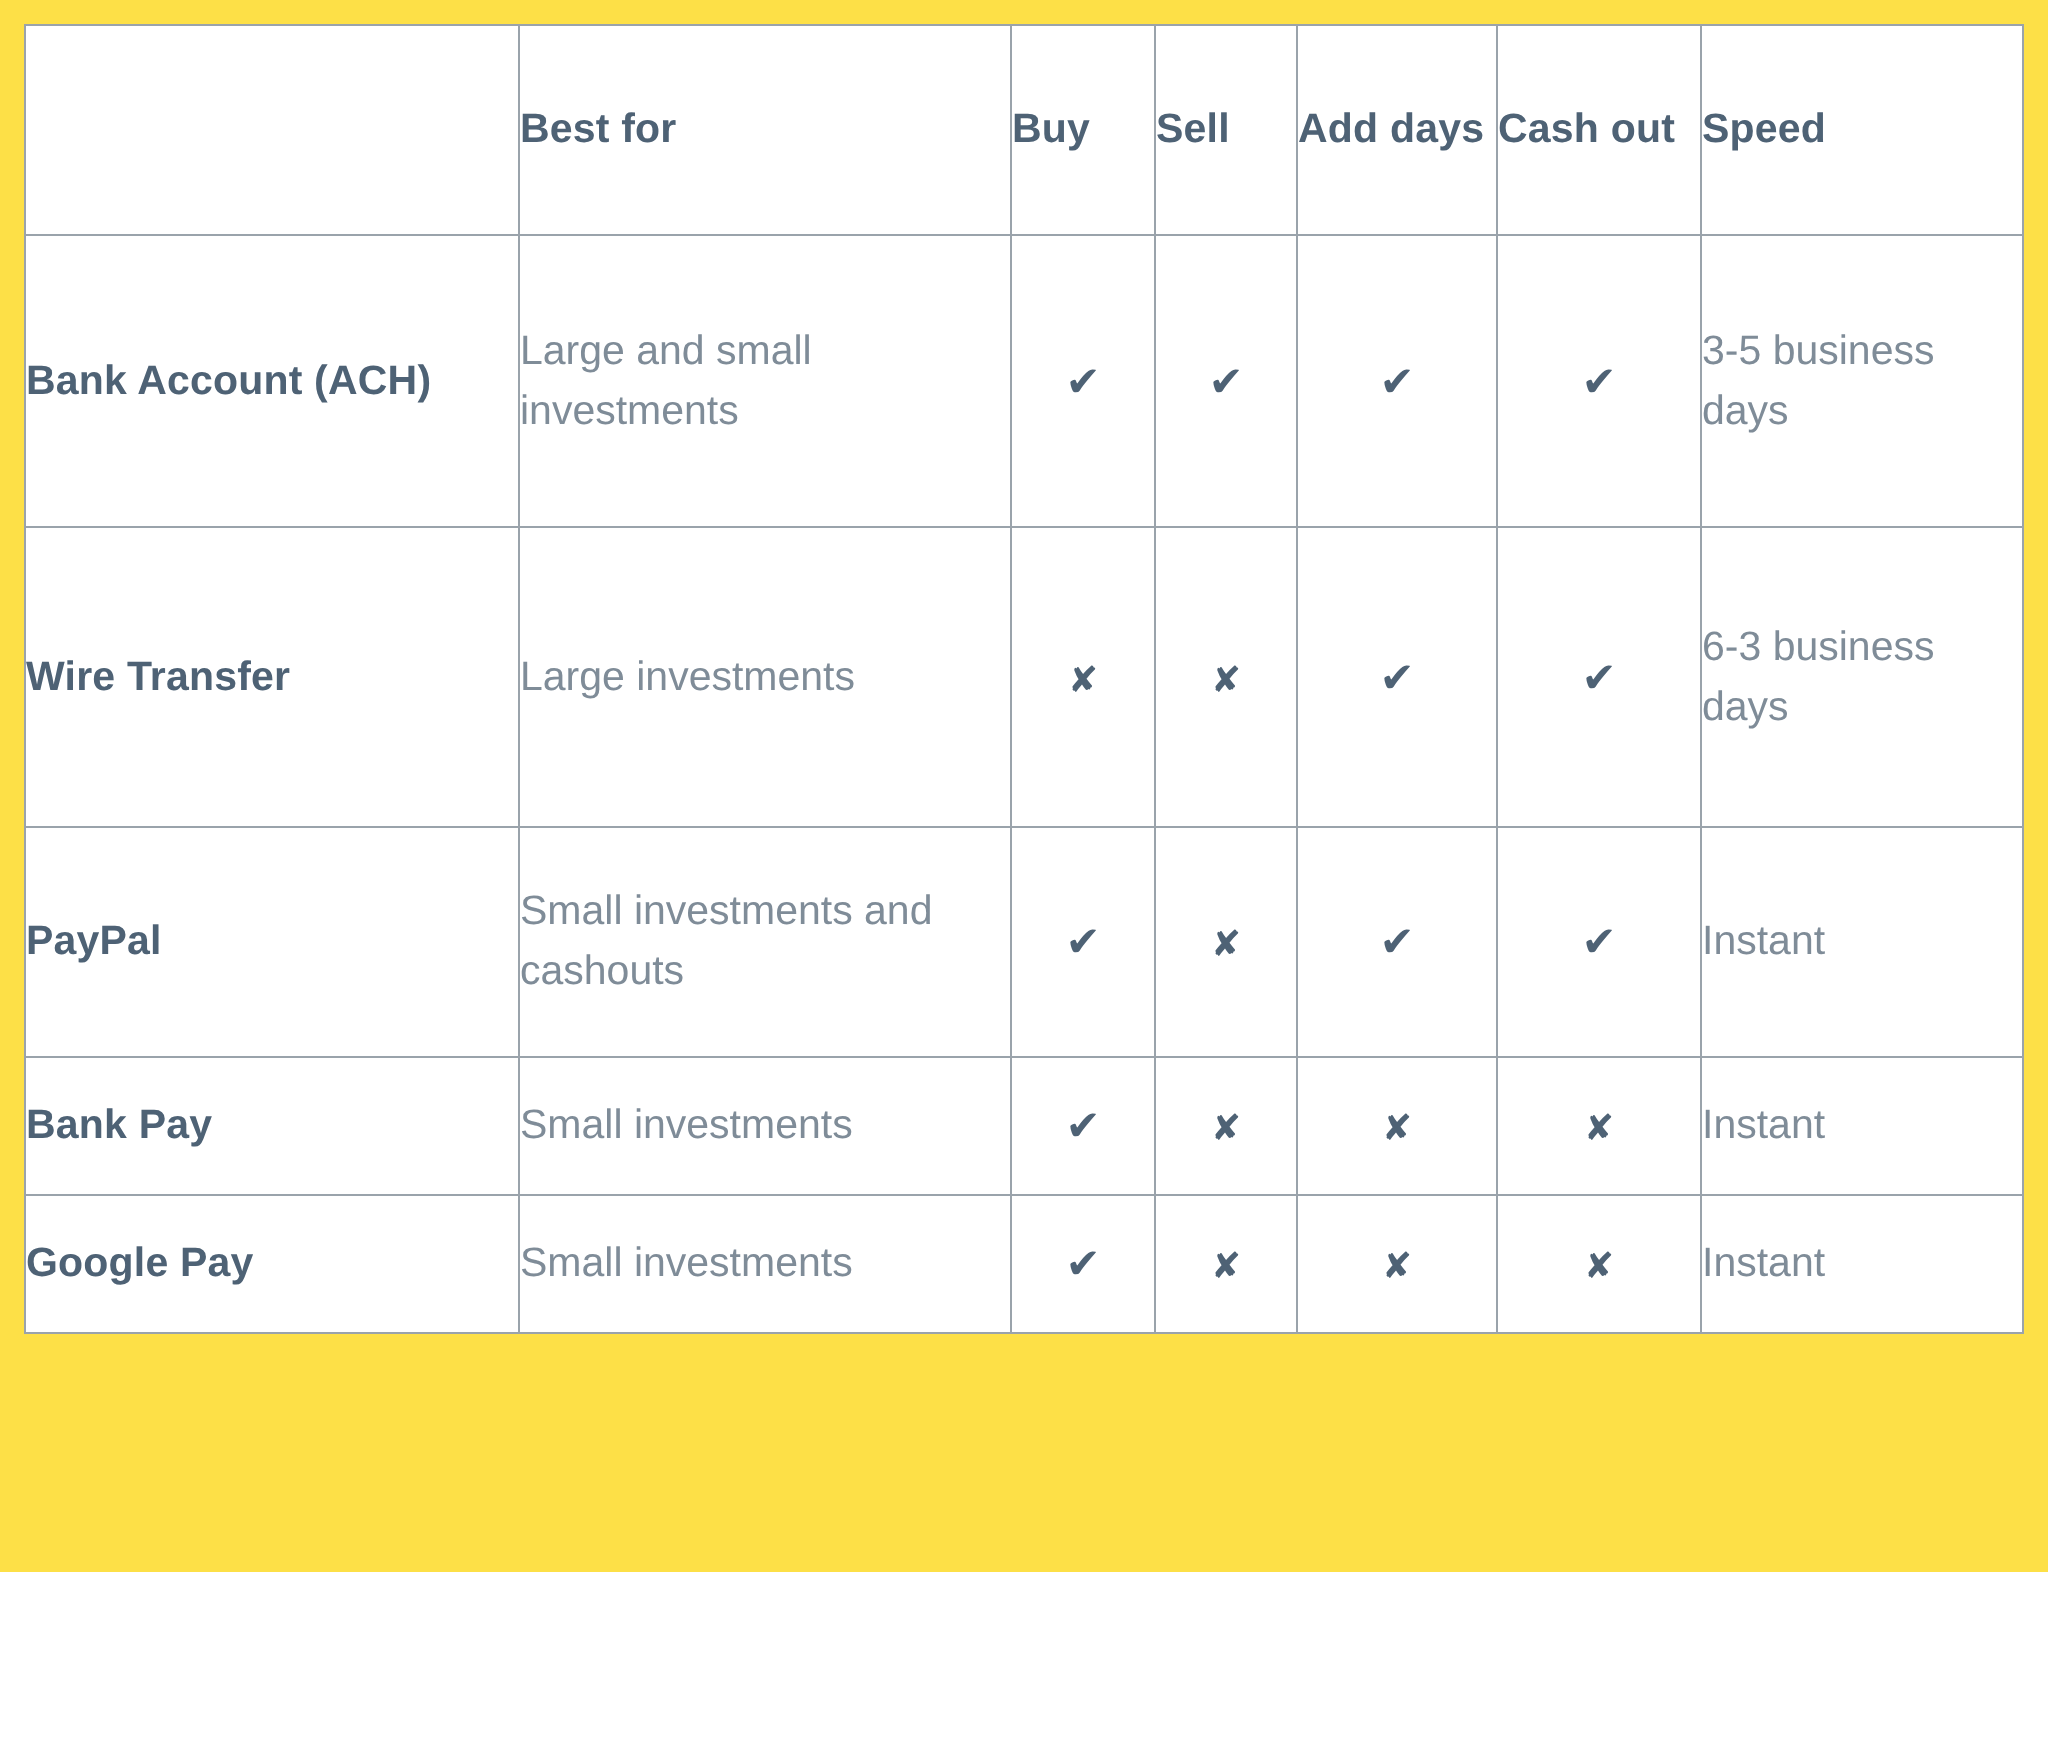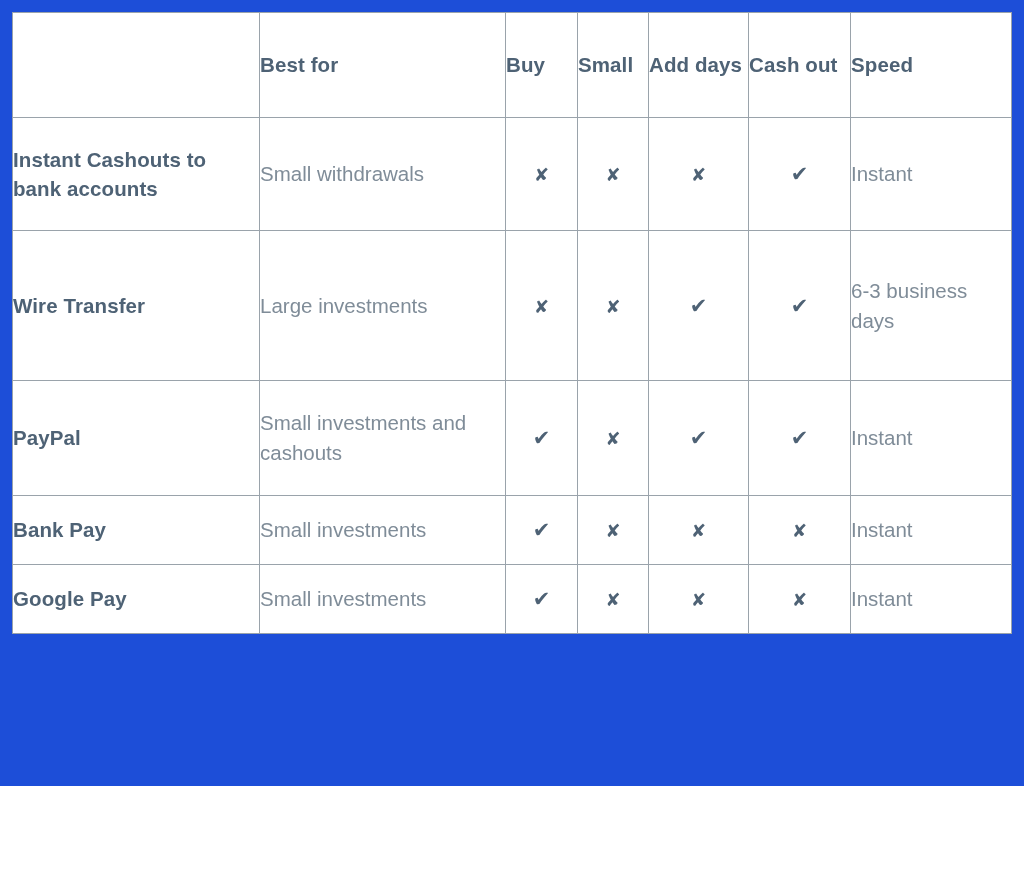--- a/index.html
+++ b/index.html
@@ -11,21 +11,21 @@
     width: 1024px;
     height: 882px;
     font-family: "Liberation Sans", sans-serif;
     -webkit-font-smoothing: antialiased;
   }
 
   .page {
     position: relative;
     width: 1024px;
     height: 786px;
-    background: #1d4ed8;
+    background: #fde047;
     box-sizing: border-box;
     padding: 12px 13px 11px 12px;
   }
 
   table.compare {
     width: 999px;
     border-collapse: collapse;
     table-layout: fixed;
     background: #ffffff;
   }
@@ -119,39 +119,39 @@
       <col class="c-addcash">
       <col class="c-cashout">
       <col class="c-speed">
     </colgroup>
 
     <thead>
       <tr>
         <th class="blank-head"></th>
         <th>Best for</th>
         <th>Buy</th>
-        <th>Small</th>
+        <th>Sell</th>
         <th>Add days</th>
         <th>Cash out</th>
         <th>Speed</th>
       </tr>
     </thead>
 
     <tbody>
 
+      <tr class="r-ach">
+        <td class="method">Bank Account (ACH)</td>
+        <td class="bestfor">Large and small investments</td>
+        <td class="mark"><span class="glyph check">✔</span></td>
+        <td class="mark"><span class="glyph check">✔</span></td>
+        <td class="mark"><span class="glyph check">✔</span></td>
+        <td class="mark"><span class="glyph check">✔</span></td>
+        <td class="speed">3-5 business days</td>
+      </tr>
 
-      <tr class="r-instant">
-        <td class="method">Instant Cashouts to bank accounts</td>
-        <td class="bestfor">Small withdrawals</td>
-        <td class="mark"><span class="glyph cross">✘</span></td>
-        <td class="mark"><span class="glyph cross">✘</span></td>
-        <td class="mark"><span class="glyph cross">✘</span></td>
-        <td class="mark"><span class="glyph check">✔</span></td>
-        <td class="speed">Instant</td>
-      </tr>
 
 
       <tr class="r-wire">
         <td class="method">Wire Transfer</td>
         <td class="bestfor">Large investments</td>
         <td class="mark"><span class="glyph cross">✘</span></td>
         <td class="mark"><span class="glyph cross">✘</span></td>
         <td class="mark"><span class="glyph check">✔</span></td>
         <td class="mark"><span class="glyph check">✔</span></td>
         <td class="speed">6-3 business days</td>

